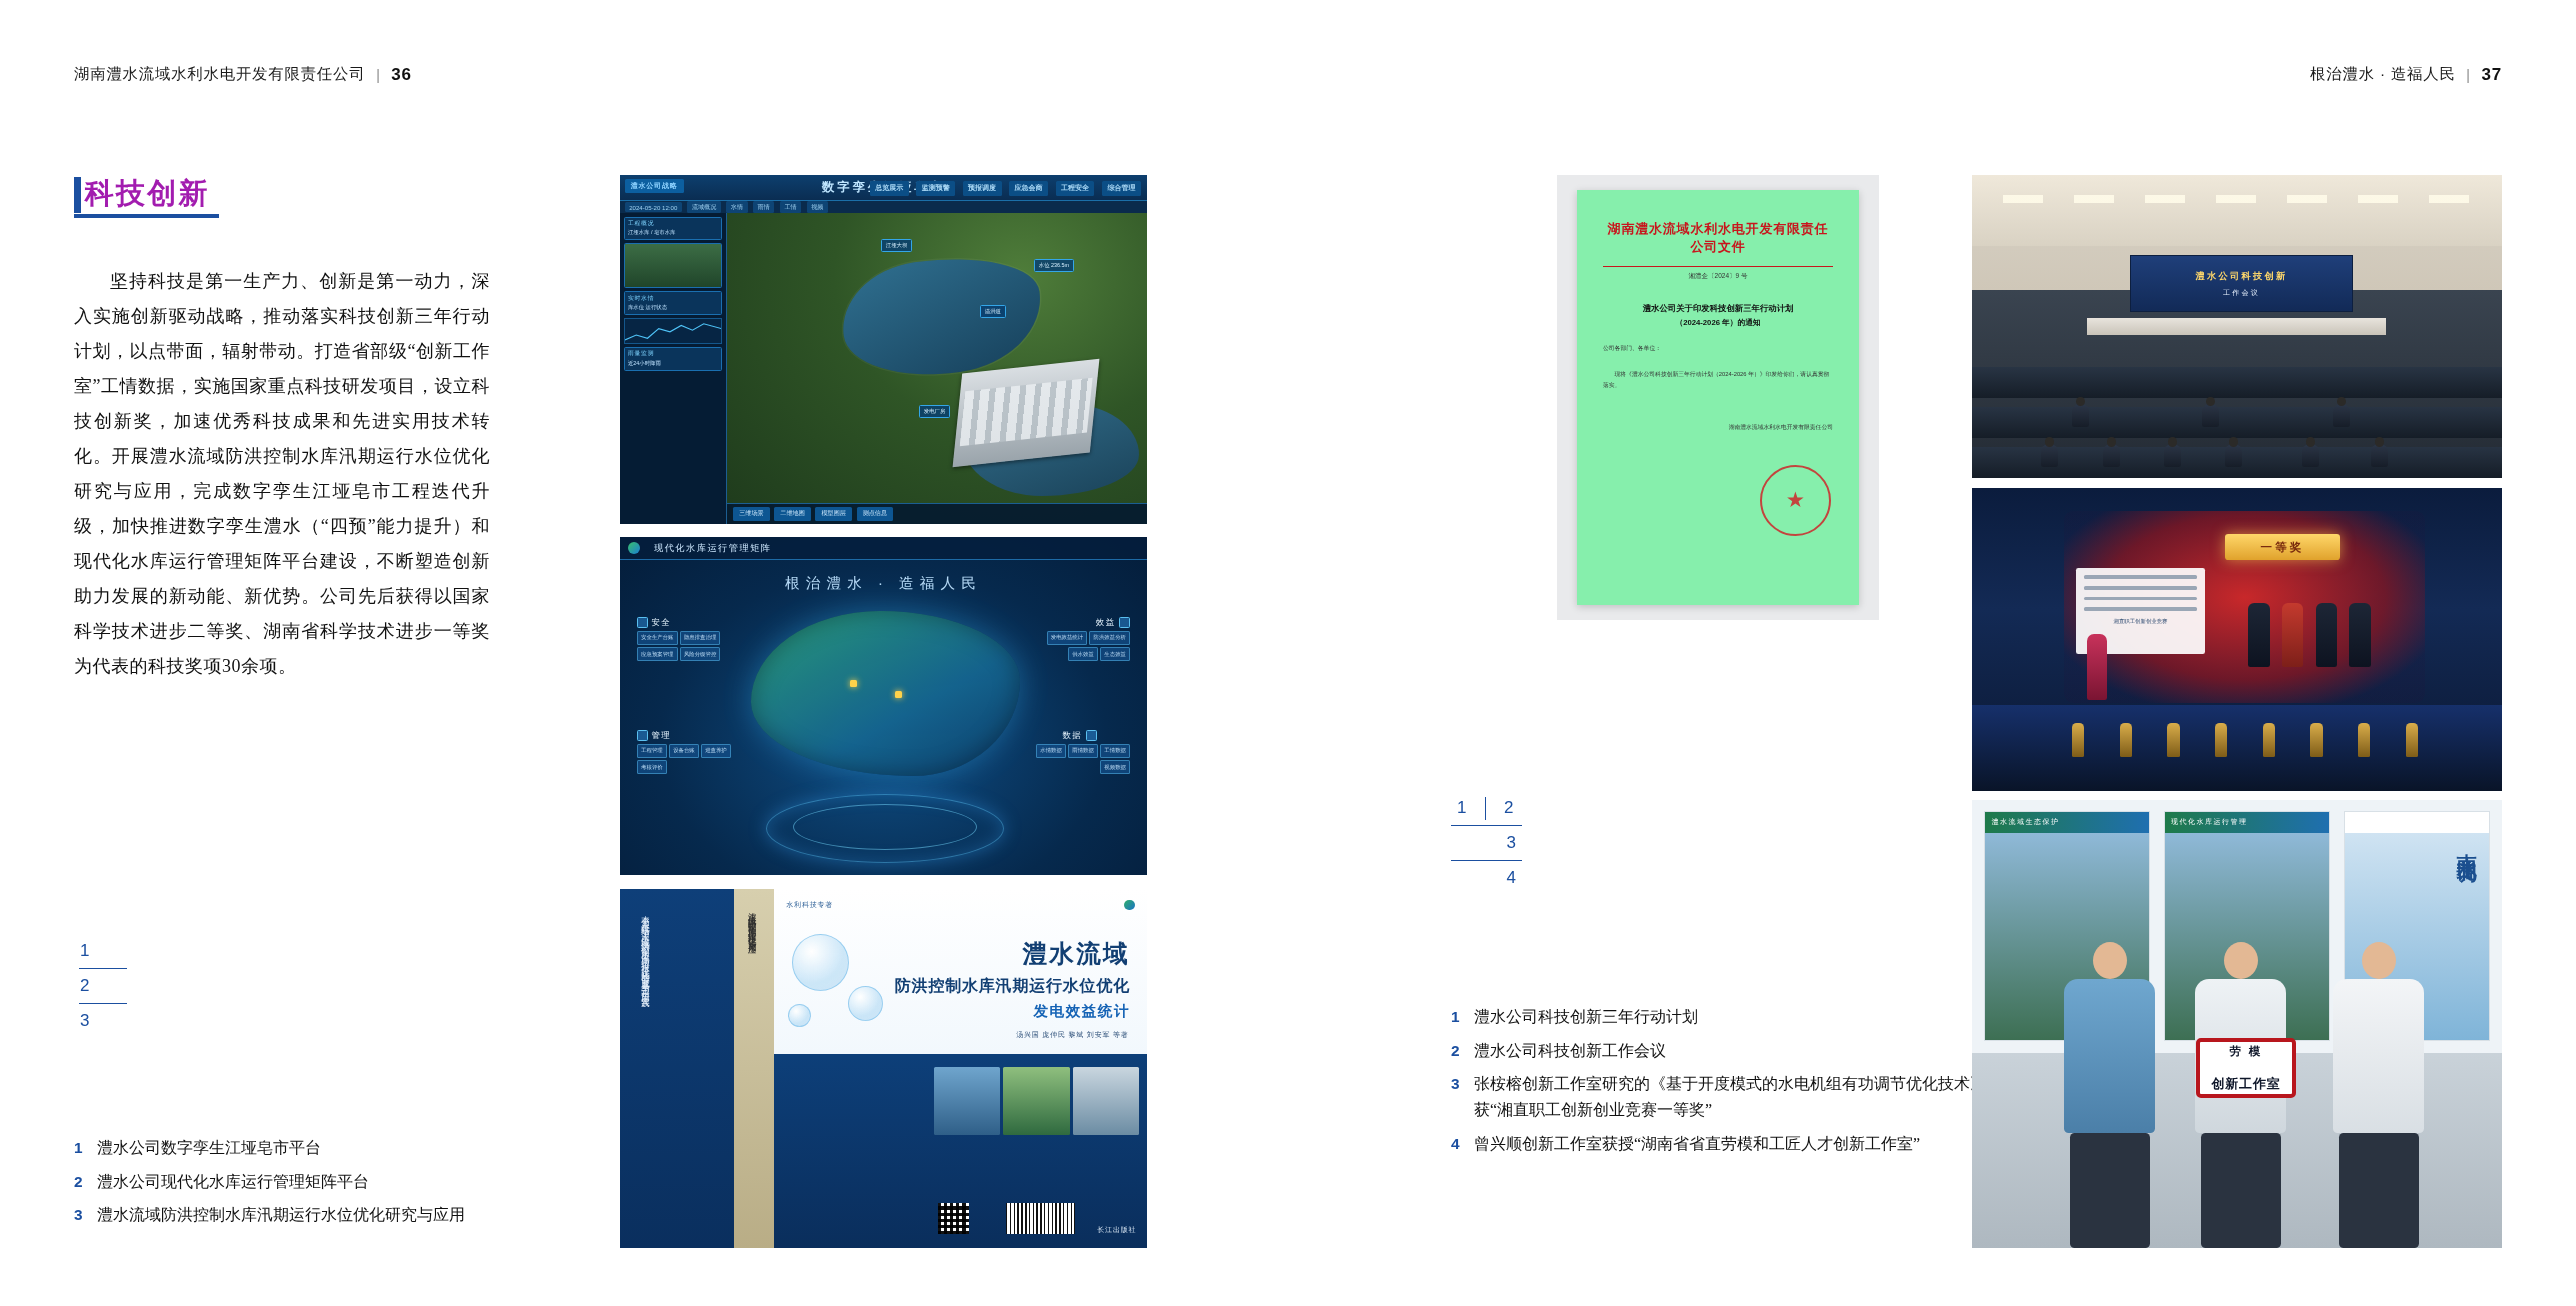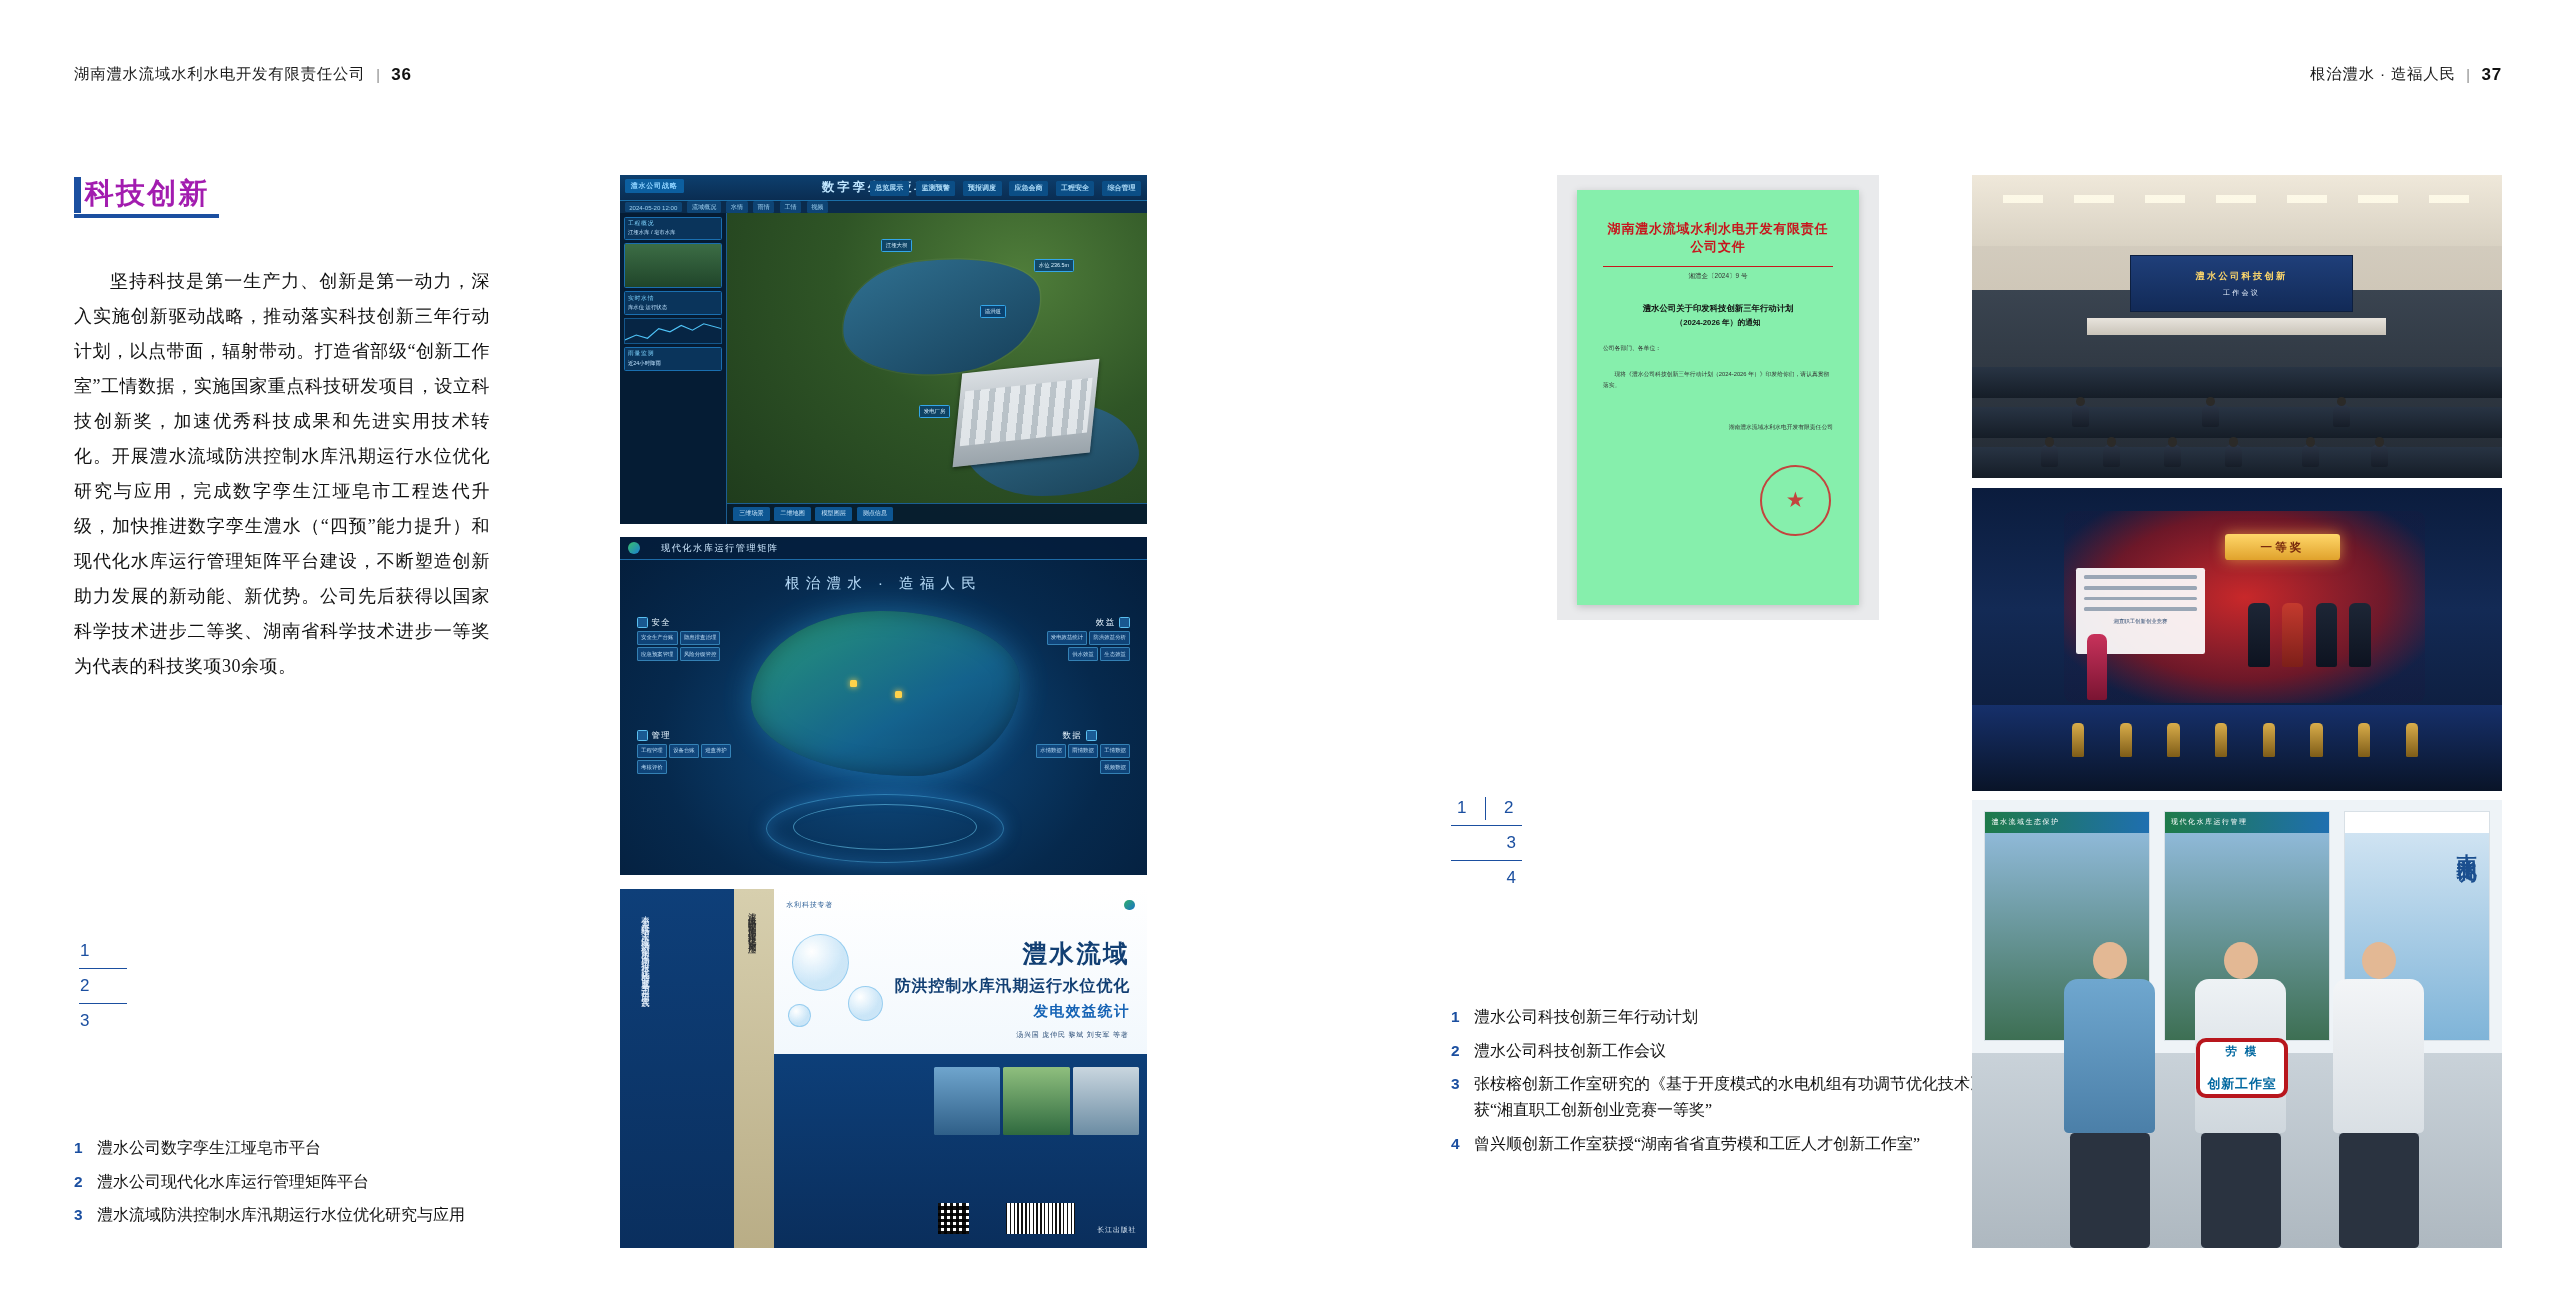--- a/index.html
+++ b/index.html
@@ -170,21 +170,21 @@
     display:flex; align-items:center; gap:4.6px; padding:0 6.1px;
   }
   .f1 .bottombar b{ background:#0d5692; color:#cfeaff; font-size:6.1px; font-weight:normal; padding:2.3px 6.1px; border-radius:1.5px;}
 
   
   .f2 { left: 620px; top: 537px; width: 527px; height: 338px;
         background: radial-gradient(ellipse at 50% 60%, #0f4f86 0%, #06294d 60%, #041d3a 100%); }
   .f2 .hdr {
     position:absolute; top:0; left:0; right:0; height:23px;
     background: rgba(4,30,60,.75); border-bottom:0.8px solid #1d6aa6;
-    display:flex; align-items:center; gap:21px; padding:0 7.7px;
+    display:flex; align-items:center; gap:14px; padding:0 7.7px;
     color:#cfe9ff; font-size:9.2px; letter-spacing:1.5px;
   }
   .f2 .hdr .logo { width:12.3px;height:12.3px;border-radius:50%;background:linear-gradient(135deg,#39c06b,#1b7fd4); }
   .f2 .slogan{
     position:absolute; top:37px; left:0; right:0; text-align:center;
     color:#bfe3ff; font-size:14.6px; letter-spacing:6.1px; opacity:.95;
   }
   .f2 .mapshape{
     position:absolute; left:131px; top:74px; width:269px; height:165px;
     background: linear-gradient(150deg,#2b9e7a,#15658f 60%,#0d3e6b);
@@ -389,24 +389,24 @@
   .f7 .floor{ position:absolute; left:0; right:0; bottom:0; height:195px;
       background: linear-gradient(180deg,#c9d2d9,#aeb8c0);}
   .f7 .man{ position:absolute; bottom:0; }
   .f7 .man .head{ width:34px;height:37px;border-radius:50%;background:#e3b894; margin:0 auto;}
   .f7 .man .torso{ width:91px;height:154px;border-radius:14px 14px 4.6px 4.6px;}
   .f7 .man .legs{ width:80px;height:115px;background:#2a3340; margin:0 auto; border-radius:4.6px;}
   .f7 .m1{ left:92px;} .f7 .m1 .torso{ background:linear-gradient(180deg,#6fa7cf,#4b7fa8);}
   .f7 .m2{ left:223px;} .f7 .m2 .torso{ background:linear-gradient(180deg,#eef2f5,#cfd7dd);}
   .f7 .m3{ left:361px;} .f7 .m3 .torso{ background:linear-gradient(180deg,#f3f5f7,#d9dfe4);}
   .f7 .plaque{
-    position:absolute; left:224px; bottom:150px; width:92px; height:60px;
-    background:#ffffff; border:4.6px solid #b8161d; border-radius:10px;
+    position:absolute; left:224px; bottom:150px; width:100px; height:60px;
+    background:#ffffff; border:4.6px solid #b8161d; border-radius:5px;
     display:flex; flex-direction:column; align-items:center; justify-content:center;
-    color:#0369a1; font-weight:bold;
+    color:#0f172a; font-weight:bold;
   }
   .f7 .plaque .l1{ font-size:11.5px; letter-spacing:2.3px;}
   .f7 .plaque .l2{ font-size:13px; letter-spacing:0.8px; margin-top:16px;}
 
   .nowrap { white-space: nowrap; }
 </style>
 </head>
 <body>
 
 <div class="spread">

